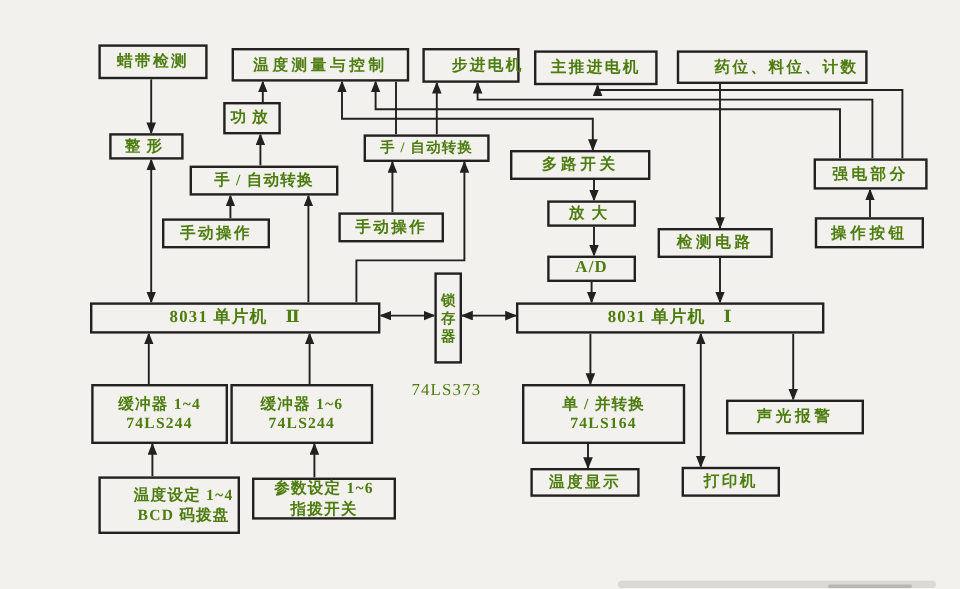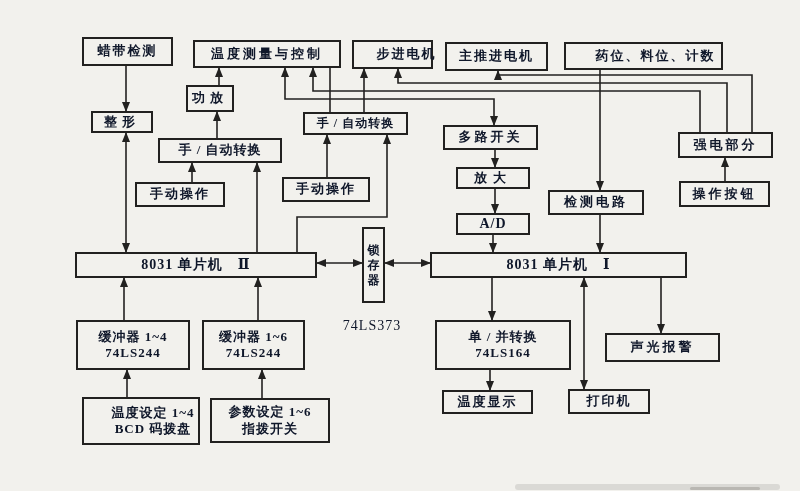--- a/index.html
+++ b/index.html
@@ -1,20 +1,20 @@
 <!DOCTYPE html>
 <html><head>
 <meta charset="utf-8">
 <style>
   html,body { margin:0; padding:0; background:#d8d7d3; }
   #stage {
     position:relative; width:800px; height:491px;
     background:#f2f1ed; overflow:hidden;
     font-family:"Liberation Serif","DejaVu Serif",serif;
-    color:#0f172a;
+    color:#4d7c0f;
   }
   #wires { position:absolute; left:0; top:0; width:800px; height:491px; }
   .box {
     position:absolute; box-sizing:border-box;
     border:2px solid #222120; background:#f2f1ed;
     display:flex; flex-direction:column; align-items:center; justify-content:center;
     font-weight:bold; font-size:13px; line-height:1.25; letter-spacing:1px;
     text-align:center; white-space:nowrap;
   }
   .bl { pointer-events:none; }
@@ -88,21 +88,21 @@
       </div>
       <div class="box" style="left: 186px; top: 85px; width: 48px; height: 27px; letter-spacing: 5px;">
         <div class="bl">功放</div>
       </div>
       <div class="box" style="left: 91px; top: 111px; width: 62px; height: 22px; letter-spacing: 5px;">
         <div class="bl">整形</div>
       </div>
       <div class="box" style="left: 303px; top: 112px; width: 105px; height: 23px; font-size: 12px;">
         <div class="bl">手 / 自动转换</div>
       </div>
-      <div class="box" style="left: 443px; top: 125px; width: 95px; height: 25px; letter-spacing: 3px;">
+      <div class="box" style="left: 425px; top: 125px; width: 117px; height: 25px; letter-spacing: 3px;">
         <div class="bl">多路开关</div>
       </div>
       <div class="box" style="left: 678px; top: 132px; width: 95px; height: 26px; letter-spacing: 3px;">
         <div class="bl">强电部分</div>
       </div>
       <div class="box" style="left: 158px; top: 138px; width: 124px; height: 25px;">
         <div class="bl">手 / 自动转换</div>
       </div>
       <div class="box" style="left: 135px; top: 182px; width: 90px; height: 25px; letter-spacing: 2px;">
         <div class="bl">手动操作</div>
@@ -130,36 +130,36 @@
         <div class="bl">存</div>
         <div class="bl">器</div>
       </div>
       <div class="box" style="left: 430px; top: 252px; width: 257px; height: 26px; font-size: 14px;">
         <div class="bl">8031 单片机　Ⅰ</div>
       </div>
       <div class="box" style="left: 76px; top: 320px; width: 114px; height: 50px;">
         <div class="bl">缓冲器 1~4</div>
         <div class="bl">74LS244</div>
       </div>
-      <div class="box" style="left: 202px; top: 320px; width: 103px; height: 50px;">
+      <div class="box" style="left: 192px; top: 320px; width: 119px; height: 50px;">
         <div class="bl">缓冲器 1~6</div>
         <div class="bl">74LS244</div>
       </div>
       <div class="box" style="left: 435px; top: 320px; width: 136px; height: 50px;">
         <div class="bl">单 / 并转换</div>
         <div class="bl">74LS164</div>
       </div>
       <div class="box" style="left: 605px; top: 333px; width: 115px; height: 29px; letter-spacing: 3px;">
         <div class="bl">声光报警</div>
       </div>
       <div class="box" style="left: 82px; top: 397px; width: 118px; height: 48px; padding-left: 24px;">
         <div class="bl">温度设定 1~4</div>
         <div class="bl">BCD 码拨盘</div>
       </div>
-      <div class="box" style="left: 210px; top: 398px; width: 120px; height: 45px;">
+      <div class="box" style="left: 210px; top: 398px; width: 120px; height: 35px;">
         <div class="bl">参数设定 1~6</div>
         <div class="bl">指拨开关</div>
       </div>
       <div class="box" style="left: 442px; top: 390px; width: 91px; height: 24px; letter-spacing: 2px;">
         <div class="bl">温度显示</div>
       </div>
       <div class="box" style="left: 568px; top: 389px; width: 82px; height: 25px; letter-spacing: 2px;">
         <div class="bl">打印机</div>
       </div>
     </div>

